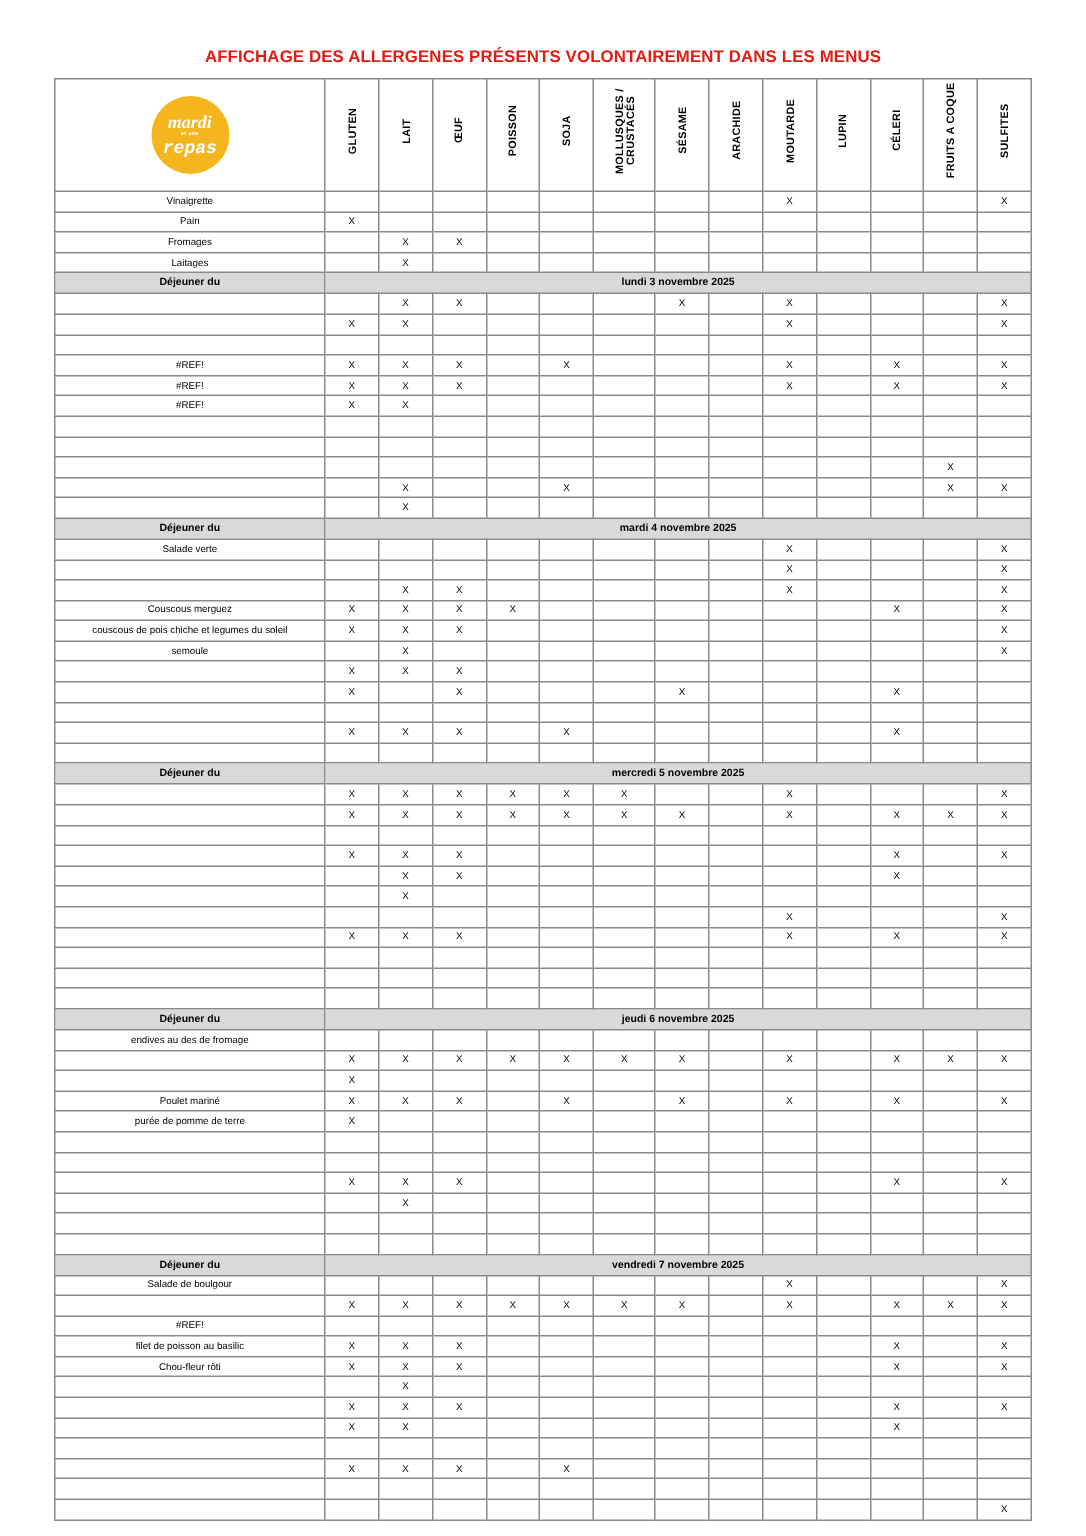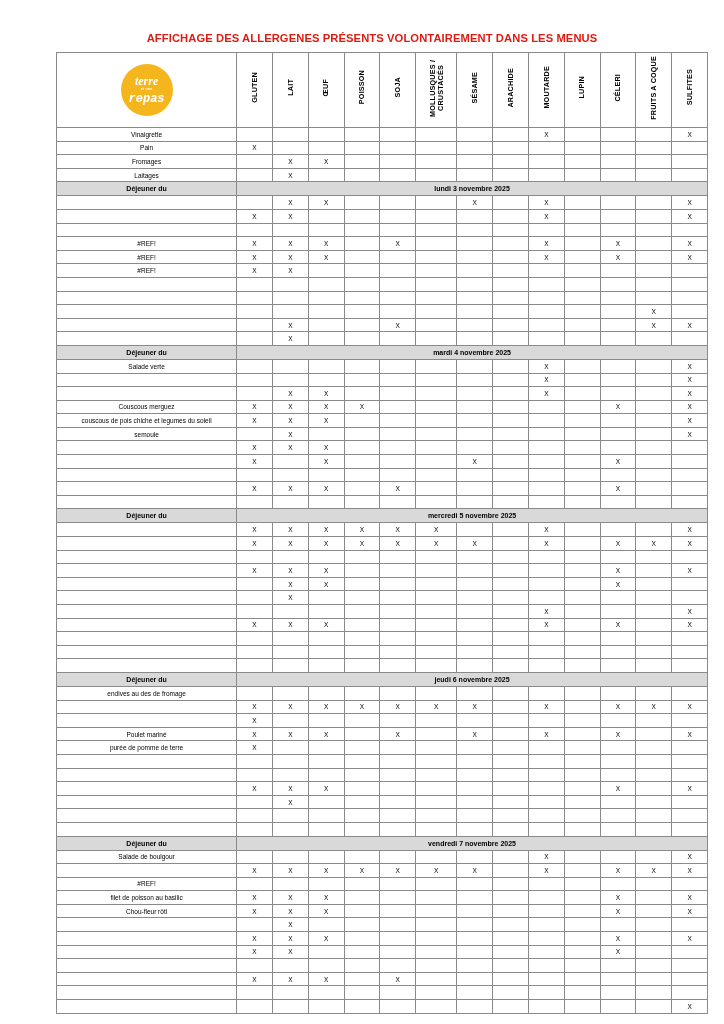--- a/index.html
+++ b/index.html
@@ -11,21 +11,21 @@
     width: 724px;
     height: 1024px;
     font-family: "Liberation Sans", sans-serif;
     color: #000000;
   }
   .page {
     position: relative;
     width: 724px;
     height: 992px;
     box-sizing: border-box;
-    padding: 32px 36px 0 56px;
+    padding: 32px 36px 0 36px;
   }
   .doc-title {
     text-align: center;
     color: #e01b12;
     font-weight: bold;
     font-size: 11.2px;
     letter-spacing: 0.1px;
     margin: 0 0 8px 0;
     white-space: nowrap;
   }
@@ -154,21 +154,21 @@
         <col class="c-all">
         <col class="c-all">
       <col class="c-fruit">
       <col class="c-all">
     </colgroup>
     <thead>
       <tr>
         <th class="logo-cell">
           <div class="logo-wrap">
             <div class="logo-circle">
-              <span class="logo-line1">terre</span>
+              <span class="logo-line1">mardi</span>
               <span class="logo-line2">et une</span>
               <span class="logo-line3">repas</span>
             </div>
           </div>
         </th>
         <th><span class="vhead">GLUTEN</span></th>
         <th><span class="vhead">LAIT</span></th>
         <th><span class="vhead">ŒUF</span></th>
         <th><span class="vhead">POISSON</span></th>
         <th><span class="vhead">SOJA</span></th>

